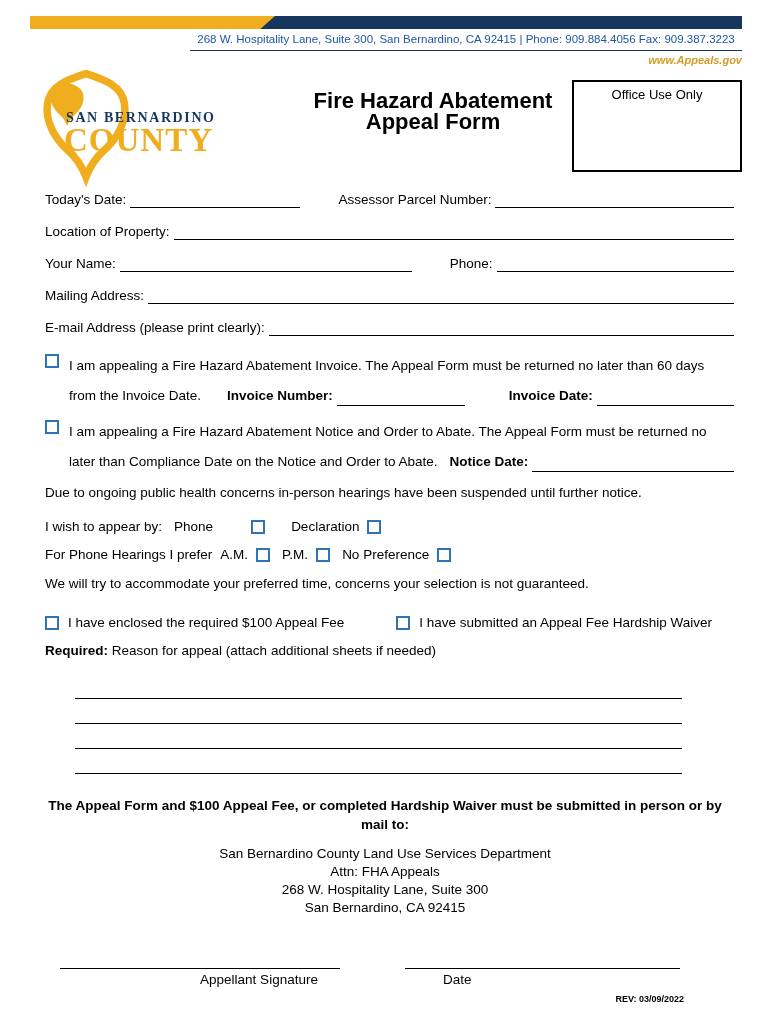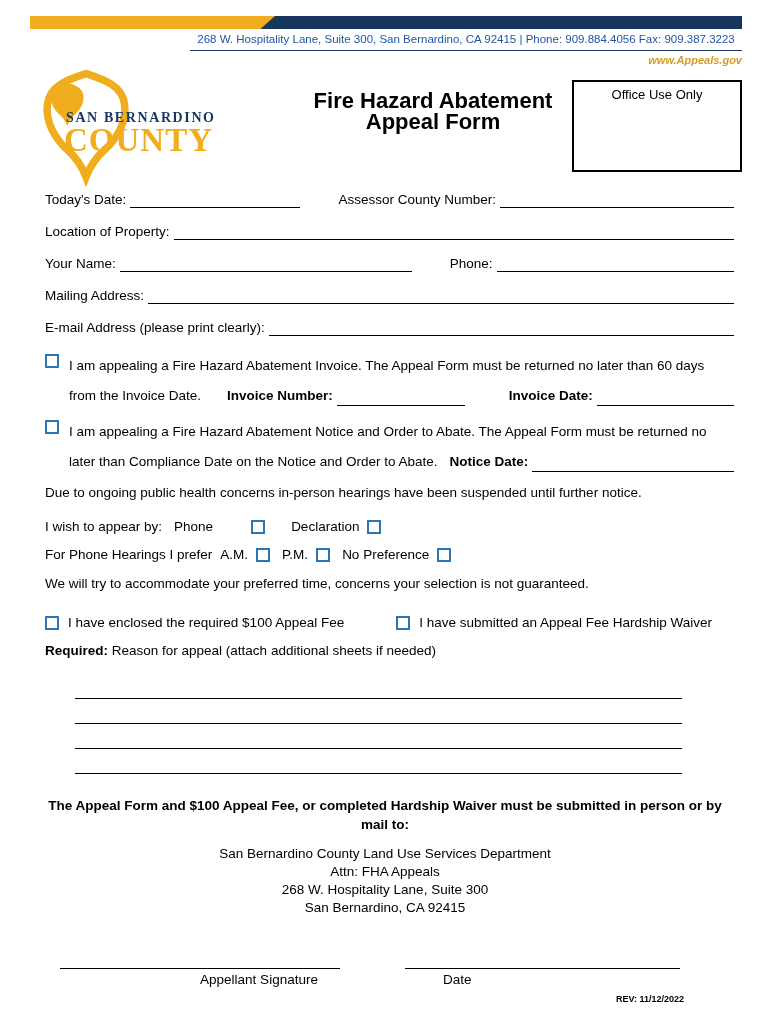--- a/index.html
+++ b/index.html
@@ -131,21 +131,21 @@
     </div>
     <div class="office-box">
       <span data-bind="header.office_use_label">Office Use Only</span>
     </div>
   </div>
 
   <div class="frow">
     <span class="lbl" data-bind="fields.todays_date_label">Today's Date:</span>
     <span class="fline w170"></span>
     <span class="g36"></span>
-    <span class="lbl" data-bind="fields.apn_label">Assessor County Number:</span>
+    <span class="lbl" data-bind="fields.apn_label">Assessor Parcel Number:</span>
     <span class="fline grow"></span>
   </div>
 
   <div class="frow">
     <span class="lbl" data-bind="fields.location_label">Location of Property:</span>
     <span class="fline grow"></span>
   </div>
 
   <div class="frow">
     <span class="lbl" data-bind="fields.name_label">Your Name:</span>
@@ -261,15 +261,15 @@
   <div class="sig-row">
     <span class="fline sig-left"></span>
     <span class="sig-gap"></span>
     <span class="fline sig-right"></span>
   </div>
   <div class="sig-labels">
     <span class="l1" data-bind="signature.appellant_label">Appellant Signature</span>
     <span data-bind="signature.date_label">Date</span>
   </div>
 
-  <div class="rev" data-bind="page.rev">REV: 11/12/2022</div>
+  <div class="rev" data-bind="page.rev">REV: 03/09/2022</div>
 
 </div>
 
 </body></html>

